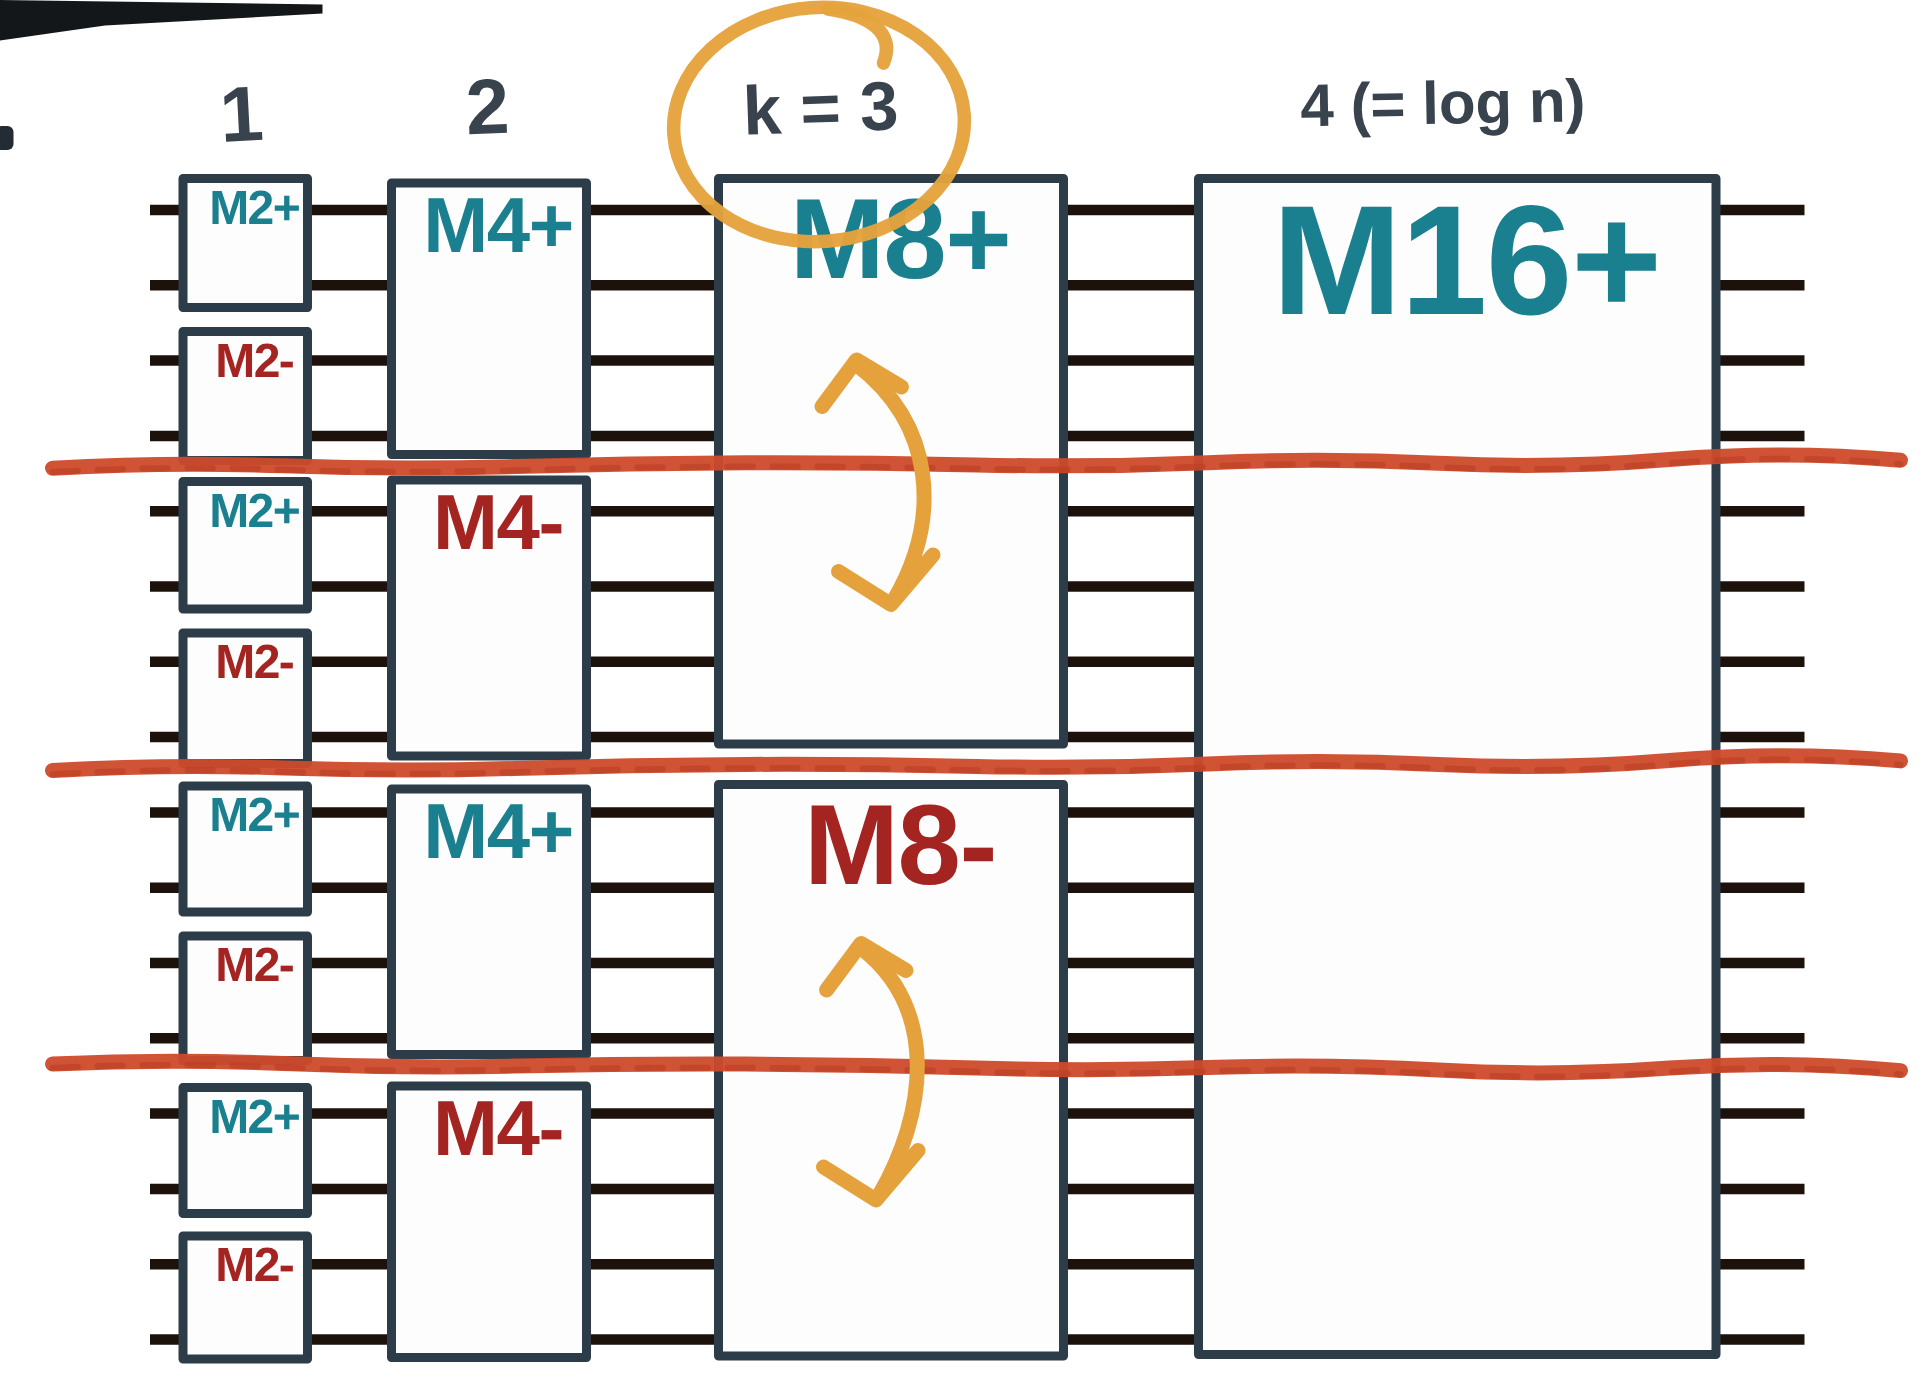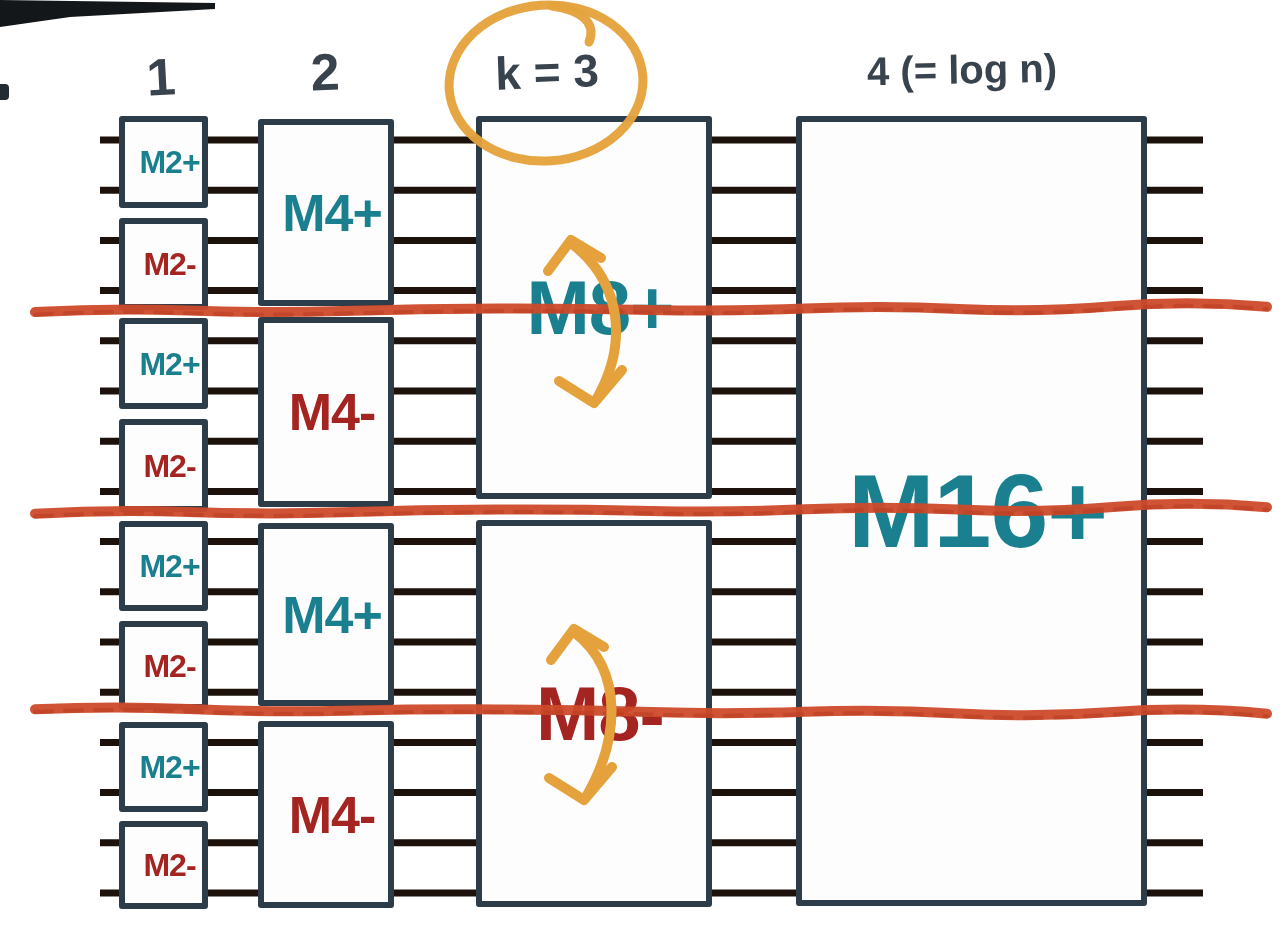--- a/index.html
+++ b/index.html
@@ -11,21 +11,21 @@
     overflow:hidden;
     font-family:"Liberation Sans", sans-serif;
   }
   .layer{position:absolute;left:0;top:0;width:1286px;height:929px;}
   .mbox{
     position:absolute;
     box-sizing:border-box;
     background:#fdfdfd;
     border:6px solid #2d3c49;
     border-radius:3px;
-    display:flex;align-items:center;justify-content:center;padding-left:12px;
+    display:flex;justify-content:center;padding-left:12px;
   }
   .mlabel{
     font-weight:bold;
     letter-spacing:-1px;
     line-height:1;
     user-select:none;
   }
   .sheader{
     position:absolute;
     transform:translate(-50%,-50%);

